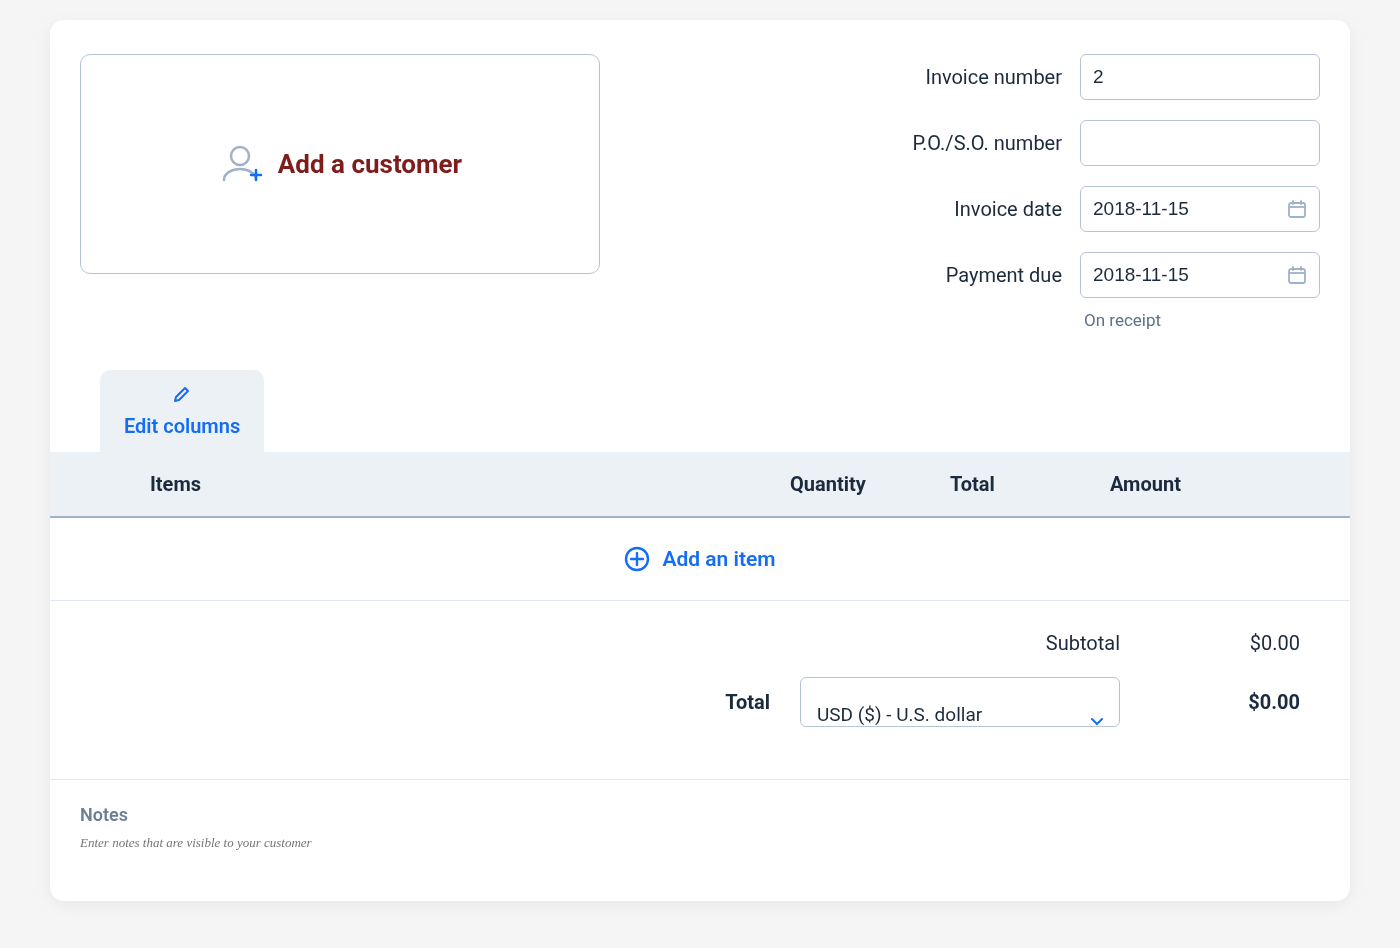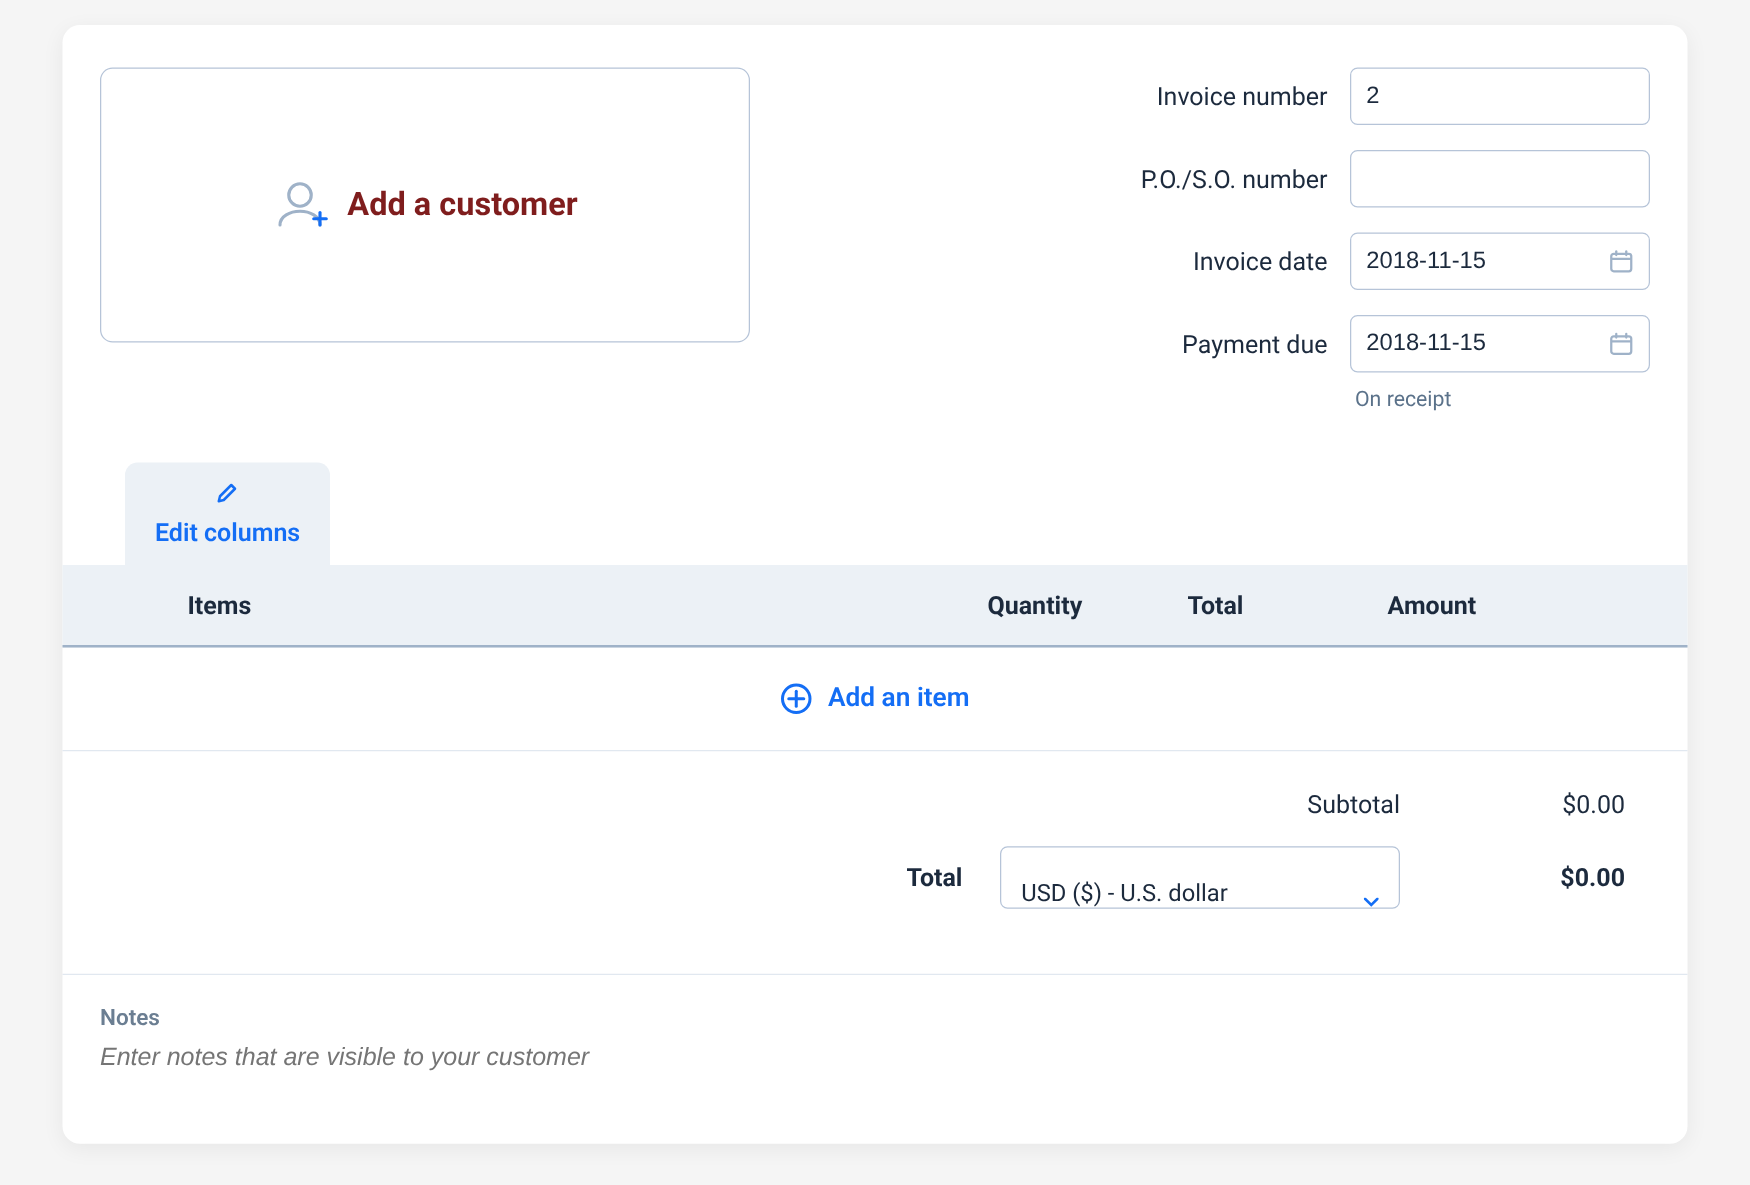--- a/index.html
+++ b/index.html
@@ -157,25 +157,25 @@
     font-size: 18px;
     color: #6b7e92;
     font-weight: 600;
     margin-bottom: 10px;
   }
   .notes textarea {
     width: 100%;
     border: none;
     outline: none;
     resize: none;
-    font-size: 20px;
+    font-size: 13px;
     font-style: italic;
     color: #c2410c;
     background: transparent;
-    font-family: Liberation Sans, sans-serif;
+    font-family: Liberation Serif, serif;
   }
 
   svg { display: block; }
 </style>
 </head>
 <body>
 
 <div class="card">
 
   <div class="top">

